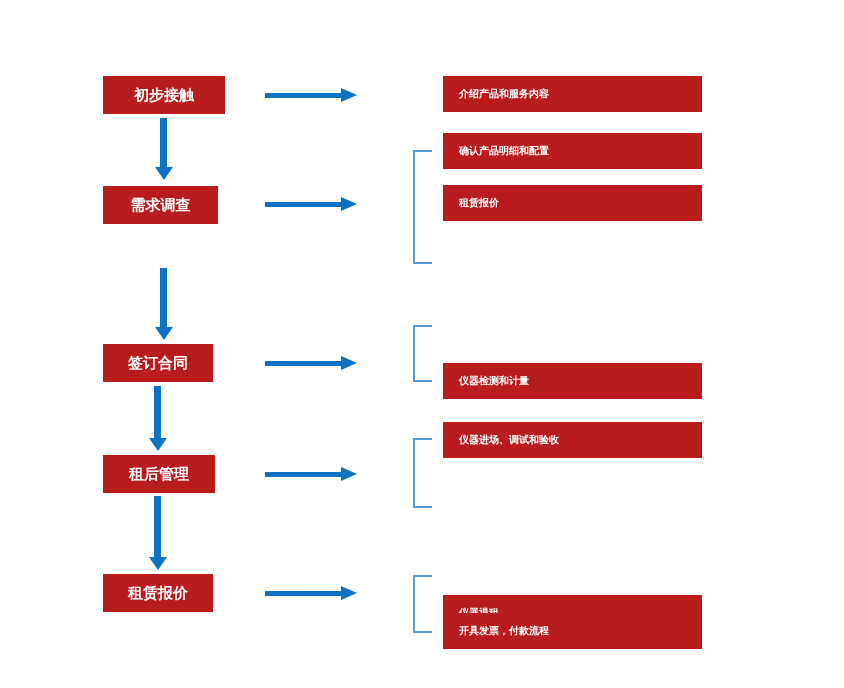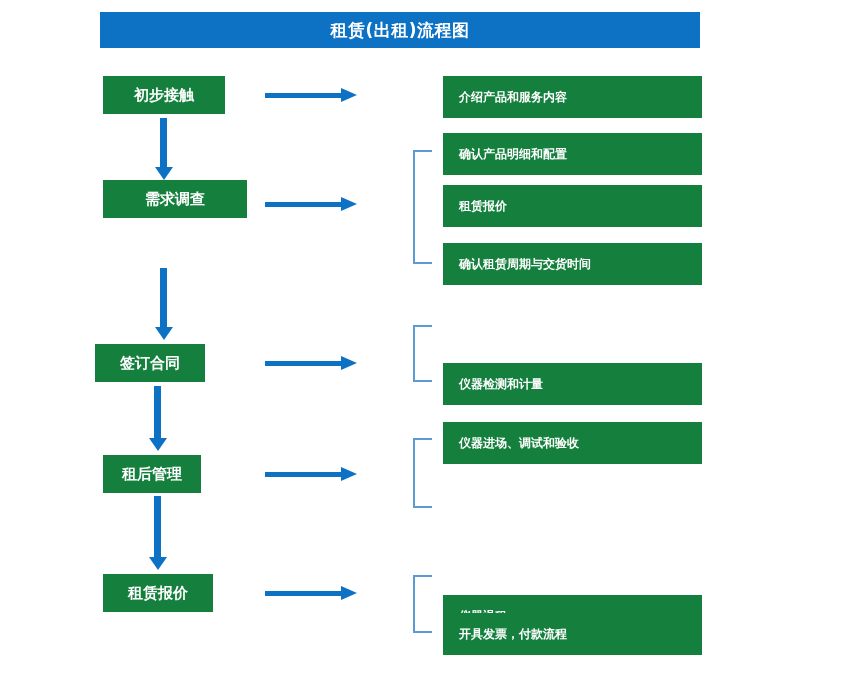--- a/index.html
+++ b/index.html
@@ -18,36 +18,36 @@
     background:#0D72C4;
     color:#ffffff;
     font-size:17px;font-weight:bold;
     display:flex;align-items:center;justify-content:center;
     letter-spacing:0.5px;
   }
 
   
   .box{
     position:absolute;
-    background:#15803d;
+    background:#b91c1c;
     color:#ffffff;
     font-weight:bold;
     display:flex;align-items:center;
     white-space:nowrap;
   }
   .box.stage{
     justify-content:center;
     font-size:15px;
     height:38px;
   }
   .box.detail{
-    left:443px;width:259px;height:42px;
+    left:443px;width:259px;height:36px;
     padding-left:16px;
     box-sizing:border-box;
-    font-size:12px;
+    font-size:10px;
   }
 
   
   .h-arrow{
     position:absolute;
     width:92px;height:14px;
   }
   .h-arrow .shaft{
     position:absolute;left:0;top:5px;
     width:76px;height:5px;background:#0D72C4;
@@ -86,29 +86,28 @@
     border-top:2px solid #5B9BD5;
     border-bottom:2px solid #5B9BD5;
     box-sizing:border-box;
   }
 </style>
 </head>
 <body>
 
 <div id="canvas">
 
-  <div class="title-bar">租赁(出租)流程图</div>
 
   <div class="box stage" style="left:103px;top:76px;width:122px;">初步接触</div>
 
-  <div class="box stage" style="left:103px;top:180px;width:144px;font-family:Liberation Serif, serif;">需求调查</div>
+  <div class="box stage" style="left:103px;top:186px;width:115px;font-family:Liberation Serif, serif;">需求调查</div>
 
-  <div class="box stage" style="left:95px;top:344px;width:110px;">签订合同</div>
+  <div class="box stage" style="left:103px;top:344px;width:110px;">签订合同</div>
 
-  <div class="box stage" style="left:103px;top:455px;width:98px;">租后管理</div>
+  <div class="box stage" style="left:103px;top:455px;width:112px;">租后管理</div>
 
   <div class="box stage" style="left:103px;top:574px;width:110px;">租赁报价</div>
 
   <div class="v-arrow" style="left:155px;top:118px;height:62px;">
     <div class="shaft" style="height:49px;"></div>
     <div class="head"></div>
   </div>
 
   <div class="v-arrow" style="left:155px;top:268px;height:72px;">
     <div class="shaft" style="height:59px;"></div>
@@ -157,21 +156,20 @@
   <div class="bracket" style="top:438px;height:70px;"></div>
 
   <div class="bracket" style="top:575px;height:58px;"></div>
 
   <div class="box detail" style="top:76px;">介绍产品和服务内容</div>
 
   <div class="box detail" style="top:133px;">确认产品明细和配置</div>
 
   <div class="box detail" style="top:185px;">租赁报价</div>
 
-  <div class="box detail" style="top:243px;">确认租赁周期与交货时间</div>
 
 
   <div class="box detail" style="top:363px;">仪器检测和计量</div>
 
   <div class="box detail" style="top:422px;font-family:Liberation Serif, serif;">仪器进场、调试和验收</div>
 
 
   <div class="box detail" style="top:595px;text-align:center;">仪器退租</div>
 
   <div class="box detail" style="top:613px;">开具发票，付款流程</div>

